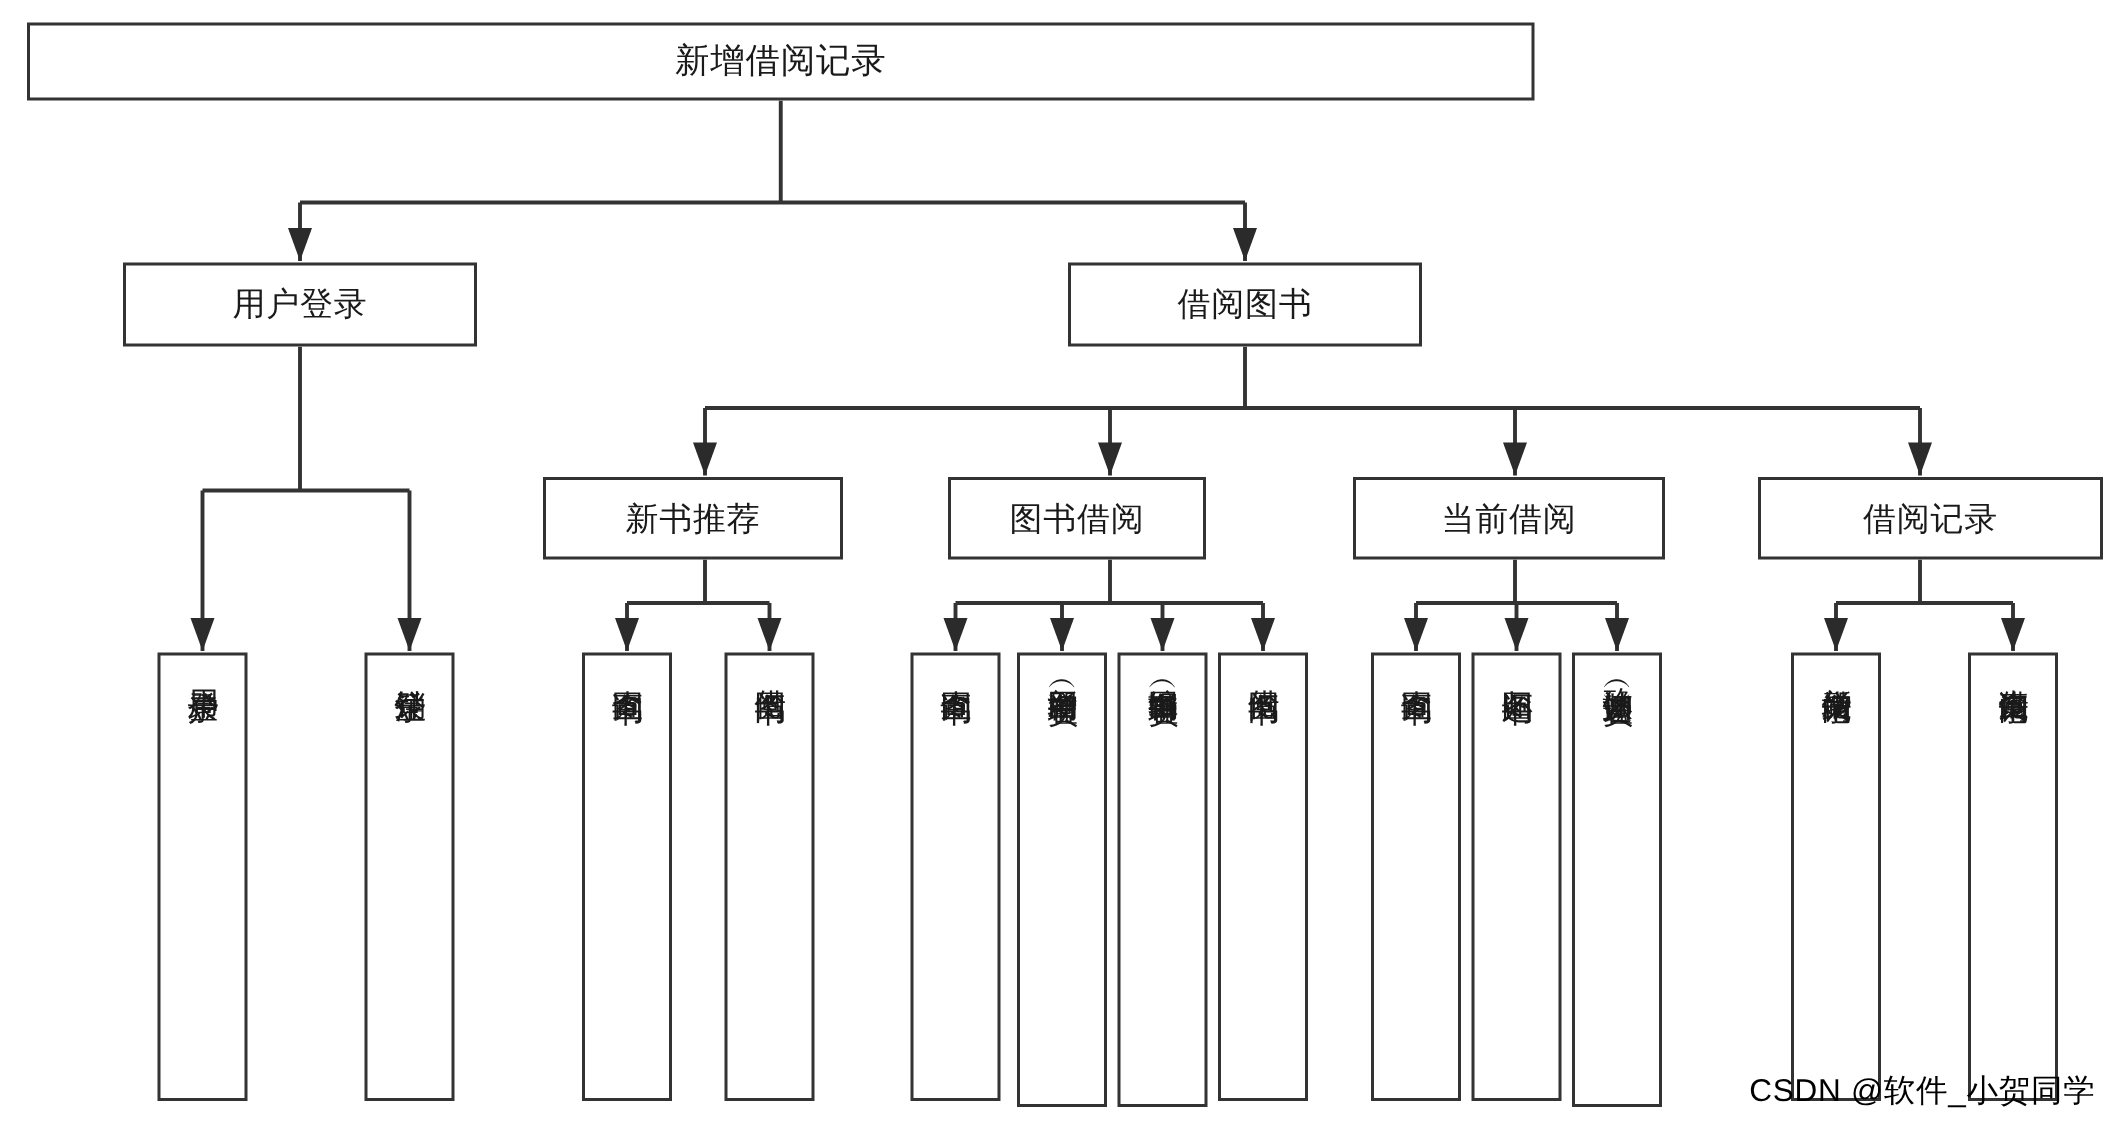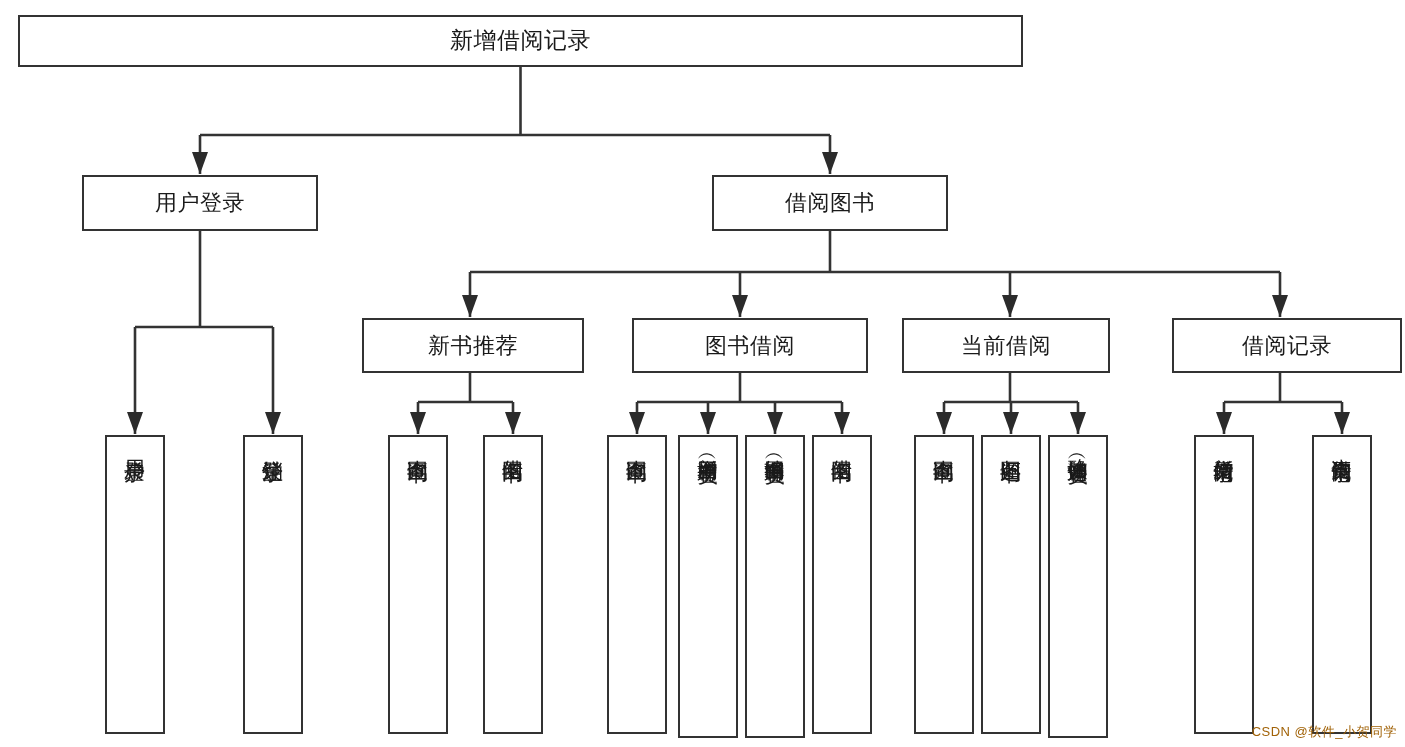--- a/index.html
+++ b/index.html
@@ -59,22 +59,22 @@
     letter-spacing: 1px;
     white-space: nowrap;
   }
   .node.vert.tall-text .label {
     font-size: 20px;
   }
   #watermark {
     position: absolute;
     right: 8px;
     bottom: 6px;
-    font-size: 13px;
-    color: #a16207;
+    font-size: 21px;
+    color: #000000;
     letter-spacing: 0.5px;
     white-space: nowrap;
     pointer-events: none;
     text-align: right;
   }
 </style>
 </head>
 <body>
 
 <div id="canvas">
@@ -135,24 +135,24 @@
   <div id="nodes">
       <div class="node horiz root" style="left: 18px; top: 15px; width: 1005px; height: 52px;">
         <span class="label">新增借阅记录</span>
       </div>
       <div class="node horiz" style="left: 82px; top: 175px; width: 236px; height: 56px;">
         <span class="label">用户登录</span>
       </div>
       <div class="node horiz" style="left: 712px; top: 175px; width: 236px; height: 56px;">
         <span class="label">借阅图书</span>
       </div>
-      <div class="node horiz" style="left: 362px; top: 318px; width: 222px; height: 55px;">
+      <div class="node horiz" style="left: 362px; top: 318px; width: 200px; height: 55px;">
         <span class="label">新书推荐</span>
       </div>
-      <div class="node horiz" style="left: 632px; top: 318px; width: 236px; height: 55px;">
+      <div class="node horiz" style="left: 632px; top: 318px; width: 172px; height: 55px;">
         <span class="label">图书借阅</span>
       </div>
       <div class="node horiz" style="left: 902px; top: 318px; width: 208px; height: 55px;">
         <span class="label">当前借阅</span>
       </div>
       <div class="node horiz" style="left: 1172px; top: 318px; width: 230px; height: 55px;">
         <span class="label">借阅记录</span>
       </div>
       <div class="node vert" style="left: 105px; top: 435px; width: 60px; height: 299px;">
         <span class="label">用户登录</span>

